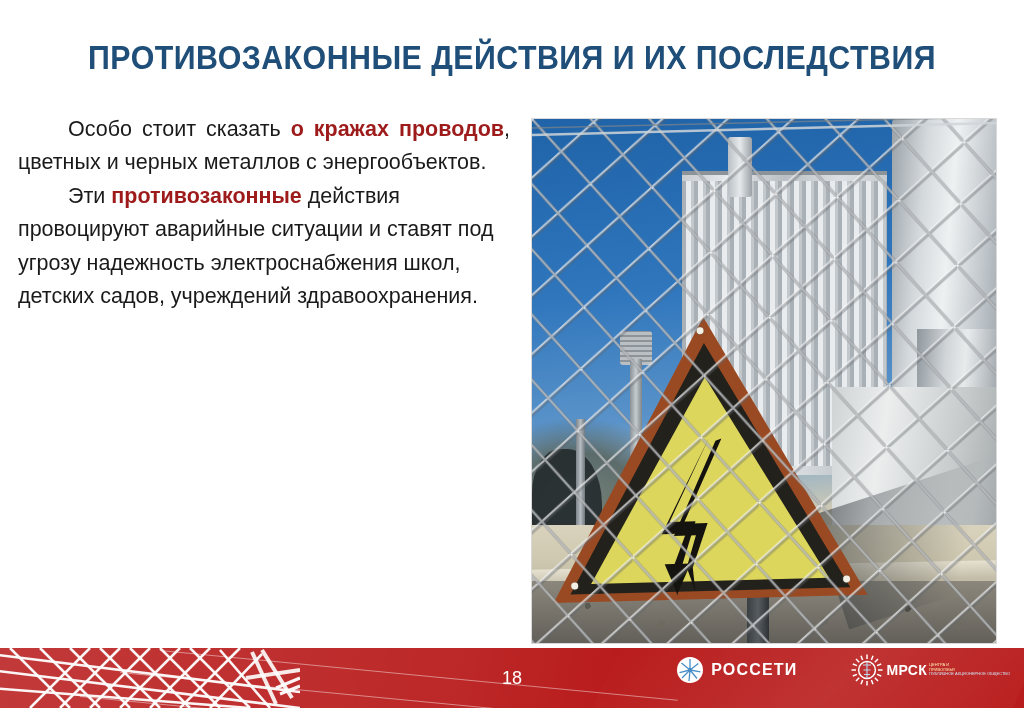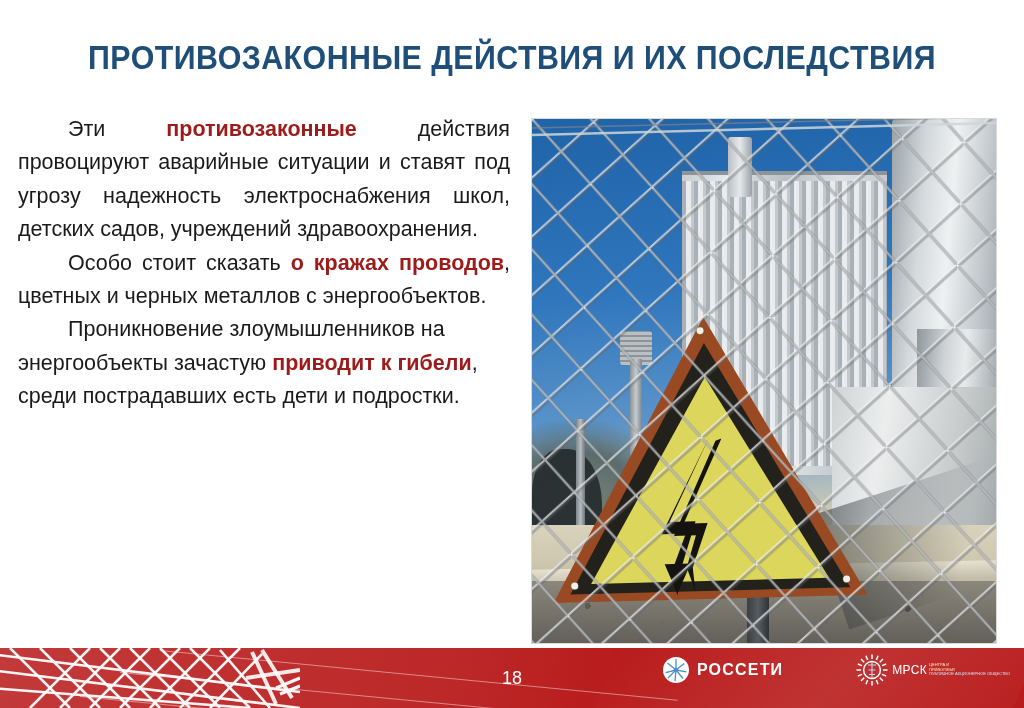--- a/index.html
+++ b/index.html
@@ -193,49 +193,46 @@
     overflow:hidden;
   }
   .tower-art svg{display:block;}
   .page-num{
     position:absolute;left:0;top:0;width:1024px;height:60px;
     display:flex;align-items:center;justify-content:center;
     color:#ffffff;font-size:18px;
   }
   .logos{
     position:absolute;right:14px;top:0;height:44px;
-    display:flex;align-items:center;gap:72px;
+    display:flex;align-items:center;gap:52px;
   }
   .logo-rosseti{display:flex;align-items:center;gap:8px;}
   .rs-mark{width:26px;height:26px;position:relative;}
   .rs-text{color:#fff;font-weight:bold;font-size:16px;letter-spacing:1.2px;}
   .logo-mrsk{display:flex;align-items:center;gap:3px;}
   .mrsk-mark{width:34px;height:34px;position:relative;}
   .mrsk-text{display:flex;align-items:center;gap:2px;}
-  .mrsk-abbr{color:#fff;font-weight:normal;font-size:12px;letter-spacing:.3px;}
+  .mrsk-abbr{color:#fff;font-weight:bold;font-size:14px;letter-spacing:.3px;}
   .mrsk-sub{display:flex;flex-direction:column;line-height:4.5px;}
   .mrsk-sub span{color:#ffe9b0;font-size:4px;white-space:nowrap;}
   .mrsk-sub span.l3{color:#cfe4f5;}
 </style>
 </head>
 <body>
 
 <div class="slide">
 
   <div class="title">ПРОТИВОЗАКОННЫЕ ДЕЙСТВИЯ И ИХ ПОСЛЕДСТВИЯ</div>
 
   <div class="body-col">
     <p class="para">
-      <span>Эти </span><span class="hl">противозаконные</span><span> действия провоцируют аварийные ситуации и ставят под угрозу надежность электроснабжения школ, детских садов, учреждений здравоохранения.</span>
-    </p>
-    <p class="para">
       <span>Особо стоит сказать </span><span class="hl">о кражах проводов</span><span>, цветных и черных металлов с энергообъектов.</span>
     </p>
     <p class="para">
-      <span>Проникновение злоумышленников на энергообъекты зачастую </span><span class="hl">приводит к гибели</span><span>, среди пострадавших есть дети и подростки.</span>
+      <span>Эти </span><span class="hl">противозаконные</span><span> действия провоцируют аварийные ситуации и ставят под угрозу надежность электроснабжения школ, детских садов, учреждений здравоохранения.</span>
     </p>
   </div>
 
   <div class="photo">
     <div class="sky"></div>
     <div class="trees"></div>
     <div class="dark-blob"></div>
     <div class="pole-b"></div>
     <div class="insul"></div>
     <div class="pole-a"></div>

